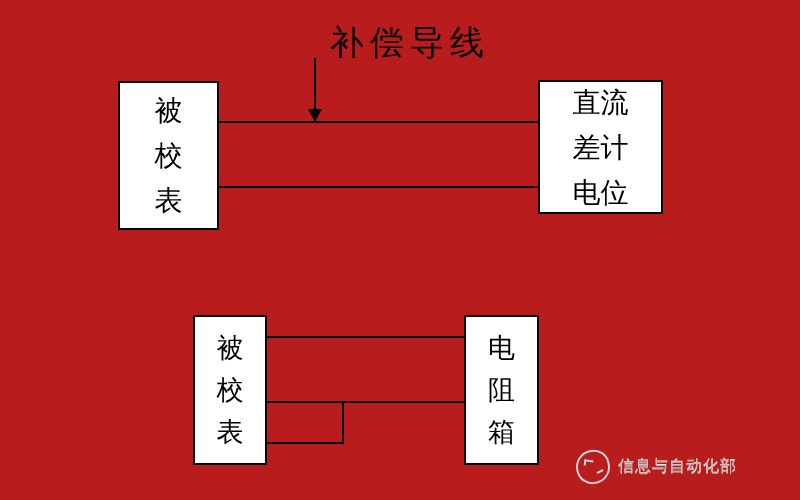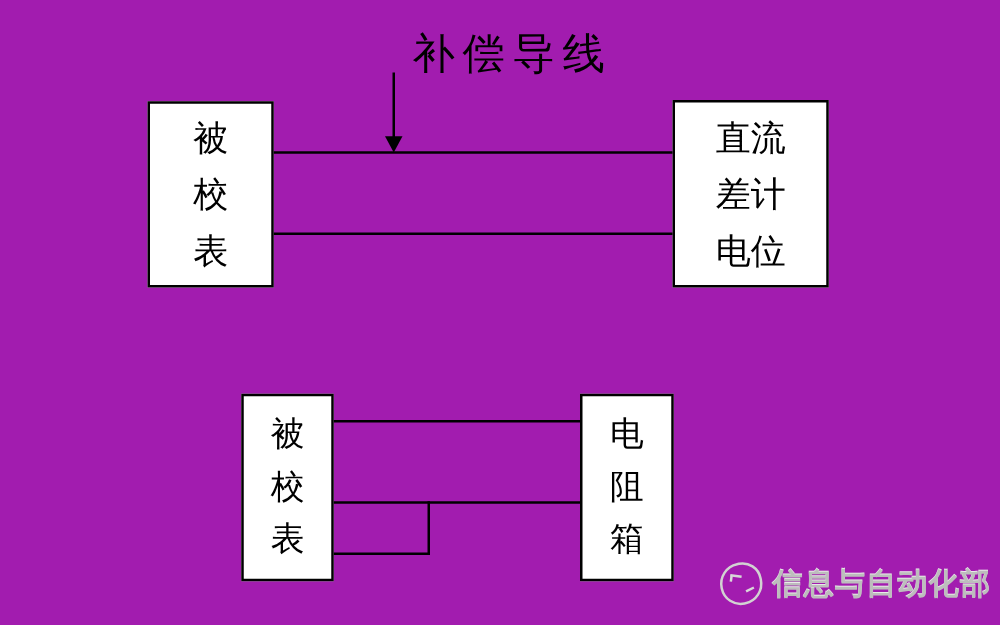--- a/index.html
+++ b/index.html
@@ -3,21 +3,21 @@
 <meta charset="utf-8">
 <style>
   * { margin: 0; padding: 0; box-sizing: border-box; }
   html, body { background: #ffffff; }
   body { font-family: "DejaVu Sans", "Liberation Sans", sans-serif; }
 
   .canvas {
     position: relative;
     width: 800px;
     height: 500px;
-    background: #a21caf;
+    background: #b91c1c;
     overflow: hidden;
   }
 
   
   .dbox {
     position: absolute;
     border: 2px solid #000000;
     background: #ffffff;
     display: flex;
     flex-direction: column;
@@ -66,21 +66,21 @@
   }
 
   .box-top-left {
     left: 118px; top: 81px;
     width: 101px; height: 149px;
     font-size: 28px;
     line-height: 45px;
   }
   .box-top-right {
     left: 538px; top: 80px;
-    width: 125px; height: 150px;
+    width: 125px; height: 134px;
     font-size: 28px;
     line-height: 45px;
   }
 
   .wire-t1 { left: 219px; top: 121px; width: 319px; height: 2px; }
   .wire-t2 { left: 219px; top: 186px; width: 319px; height: 2px; }
 
   
   .box-bottom-left {
     left: 193px; top: 315px;
@@ -126,22 +126,22 @@
     transform: rotate(20deg);
   }
   .wm-logo .mark2 {
     position: absolute;
     right: 6px; bottom: 8px;
     width: 7px; height: 5px;
     border-bottom: 2px solid #d8d8d8;
     transform: rotate(-15deg);
   }
   .wm-text {
-    font-size: 24px;
-    font-weight: bold;
+    font-size: 16px;
+    font-weight: normal;
     letter-spacing: 1px;
     color: #bdbdbd;
     text-shadow: 0 -1px 0 #e9e9e9;
     white-space: nowrap;
   }
 </style>
 </head>
 <body>
 
 <div class="canvas">

